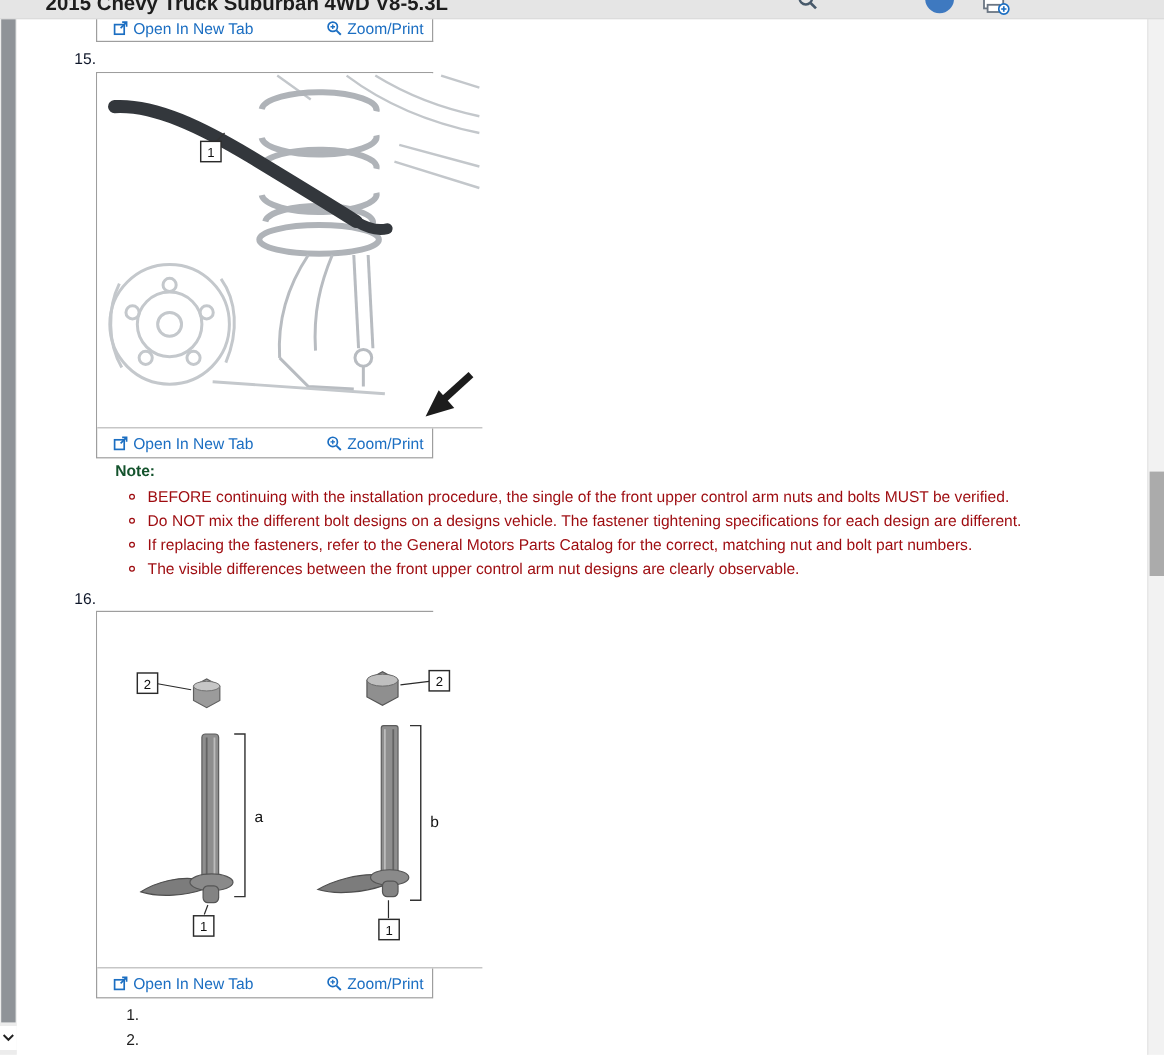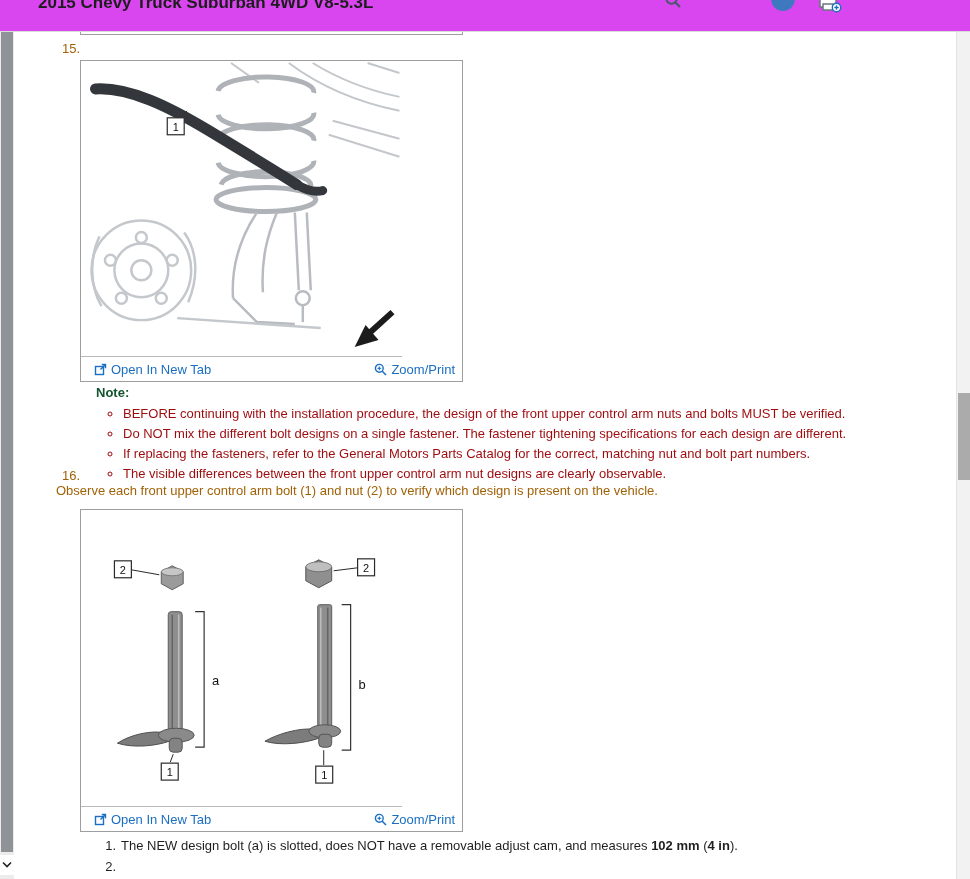--- a/index.html
+++ b/index.html
@@ -7,22 +7,22 @@
   body {
     font-family:"Liberation Sans", sans-serif;
     background:#ffffff;
     position:relative;
     overflow:hidden;
     color:#1f1f1f;
   }
 
   
   .header {
-    position:absolute; left:0; top:0; width:970px; height:32px;
-    background:#d946ef; border-bottom:1px solid #dcdcdc;
+    position:absolute; left:0; top:0; width:970px; height:16px;
+    background:#e5e5e5; border-bottom:1px solid #dcdcdc;
     overflow:hidden; z-index:10;
   }
   .header-title {
     position:absolute; left:38px; top:-7px;
     font-size:17px; font-weight:700; color:#1d1d1d; white-space:nowrap;
   }
   .hicon { position:absolute; }
   .hicon.search { left:664px; top:-9px; }
   .avatar { position:absolute; left:771px; top:-13px; width:24px; height:24px;
             border-radius:50%; background:#3e79c0; }
@@ -36,36 +36,36 @@
   .rail-btn { position:absolute; left:0; top:855px; width:14px; height:20px;
               display:flex; align-items:center; justify-content:center; background:#ffffff; }
 
   
   .right-rail { position:absolute; right:0; top:0; width:14px; height:879px;
                 background:#f2f2f2; border-left:1px solid #e4e4e4; z-index:5; }
   .right-thumb { position:absolute; left:1px; top:393px; width:12px; height:87px;
                  background:#ababab; }
 
   
-  .imgbox { position:absolute; left:80px; width:383px; background:#fff;
+  .imgbox { position:absolute; left:80px; width:281px; background:#fff;
             border:1px solid #9e9e9e; }
   .imgbox.partial { top:12px; border-top:none; }
   .figarea { display:block; border-bottom:1px solid #b9b9b9; background:#fff; }
   .imgtoolbar { height:24px; display:flex; align-items:center;
                 justify-content:space-between; padding:0 7px 0 13px; }
   .imgbox.partial .imgtoolbar { height:22px; }
   .ilink { display:inline-flex; align-items:center; gap:4px;
            color:#1b6ec2; font-size:13px; text-decoration:none; cursor:pointer; }
   #fig1 { top:60px; }
   #fig2 { top:509px; }
 
   
-  .step { position:absolute; display:flex; font-size:13px; line-height:15px; color:#a16207; width:880px; }
+  .step { position:absolute; display:flex; font-size:13px; line-height:15px; color:#0f172a; width:880px; }
   #step15 { left:56px; top:41px; }
-  #step16 { left:56px; top:468px;flex-direction:column; }
+  #step16 { left:56px; top:491px; }
   .stepnum { width:24px; text-align:right; margin-right:5px; flex:none; }
 
   .note-label { position:absolute; left:96px; top:385px;
                 font-size:13px; font-weight:700; color:#14532d; }
   .note-list { position:absolute; left:106px; top:404px; width:824px;
                list-style:circle; padding-left:17px; color:#9e0b0f; }
   .note-list li { font-size:13px; line-height:20px; }
 
   .substeps { position:absolute; left:103px; top:835px; width:840px; }
   .substep { display:flex; font-size:13px; line-height:21px; color:#1f1f1f; }
@@ -201,29 +201,28 @@
         <line x1="3.4" y1="5.3" x2="7.2" y2="5.3" stroke="#1b6ec2" stroke-width="1.1"></line>
         <line x1="5.3" y1="3.4" x2="5.3" y2="7.2" stroke="#1b6ec2" stroke-width="1.1"></line>
       </svg>
       <span>Zoom/Print</span>
     </a>
   </div>
 </div>
 
 <div class="note-label">Note:</div>
 <ul class="note-list">
-  <li>BEFORE continuing with the installation procedure, the design of the front upper control arm nuts and bolts MUST be verified.</li>
-  <li>Do NOT mix the different bolt designs on a single fastener. The fastener tightening specifications for each design are different.</li>
+  <li>BEFORE continuing with the installation procedure, the single of the front upper control arm nuts and bolts MUST be verified.</li>
+  <li>Do NOT mix the different bolt designs on a designs vehicle. The fastener tightening specifications for each design are different.</li>
   <li>If replacing the fasteners, refer to the General Motors Parts Catalog for the correct, matching nut and bolt part numbers.</li>
   <li>The visible differences between the front upper control arm nut designs are clearly observable.</li>
 </ul>
 
 <div class="step" id="step16">
   <span class="stepnum">16.</span>
-  <span>Observe each front upper control arm bolt (1) and nut (2) to verify which design is present on the vehicle.</span>
 </div>
 
 <div class="imgbox" id="fig2">
   <svg class="figarea" width="321" height="297" viewBox="0 0 321 297">
 
     <g>
       <polygon points="80,62 91,56 102,62 102,74 91,80 80,74" fill="#9b9b9b" stroke="#5f5f5f"></polygon>
       <ellipse cx="91" cy="62" rx="11" ry="4" fill="#c6c6c6" stroke="#6e6e6e" stroke-width="0.8"></ellipse>
     </g>
 
@@ -300,18 +299,17 @@
         <line x1="5.3" y1="3.4" x2="5.3" y2="7.2" stroke="#1b6ec2" stroke-width="1.1"></line>
       </svg>
       <span>Zoom/Print</span>
     </a>
   </div>
 </div>
 
 <div class="substeps">
   <div class="substep">
     <span class="ssnum">1.</span>
-    <span><span>The NEW design bolt (a) is slotted, does NOT have a removable adjust cam, and measures </span><span class="b">102 mm</span><span> (</span><span class="b">4 in</span><span>).</span></span>
   </div>
   <div class="substep">
     <span class="ssnum">2.</span>
   </div>
 </div>
 
 </body></html>

